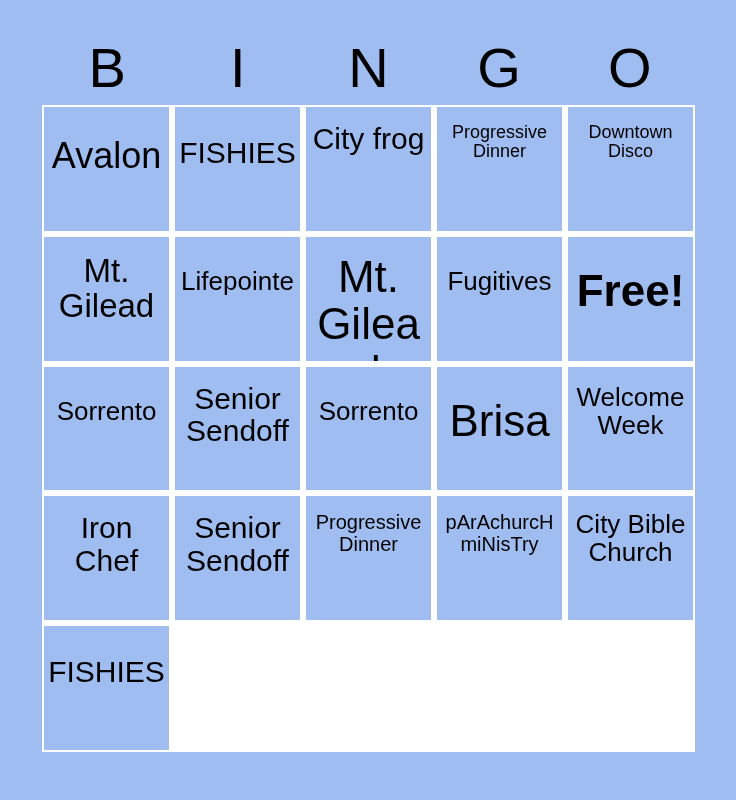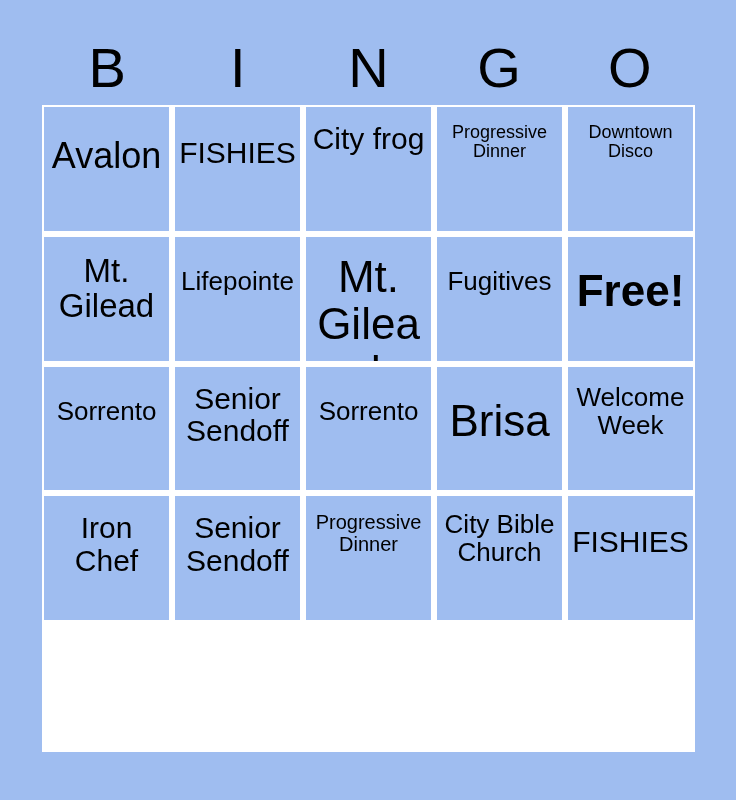--- a/index.html
+++ b/index.html
@@ -155,20 +155,23 @@
       <div class="cell">
         <span class="cell-text fs-lg pad-2line">Iron Chef</span>
       </div>
       <div class="cell">
         <span class="cell-text fs-lg pad-2line">Senior Sendoff</span>
       </div>
       <div class="cell">
         <span class="cell-text fs-sm pad-2line">Progressive Dinner</span>
       </div>
       <div class="cell">
+        <span class="cell-text fs-sm pad-2line">pArAchurcHmiNisTry</span>
+      </div>
+      <div class="cell">
         <span class="cell-text fs-md pad-3line">City Bible Church</span>
       </div>
       <div class="cell">
         <span class="cell-text fs-lg pad-1line">FISHIES</span>
       </div>
     </div>
 
 </div>
 
 </body></html>

